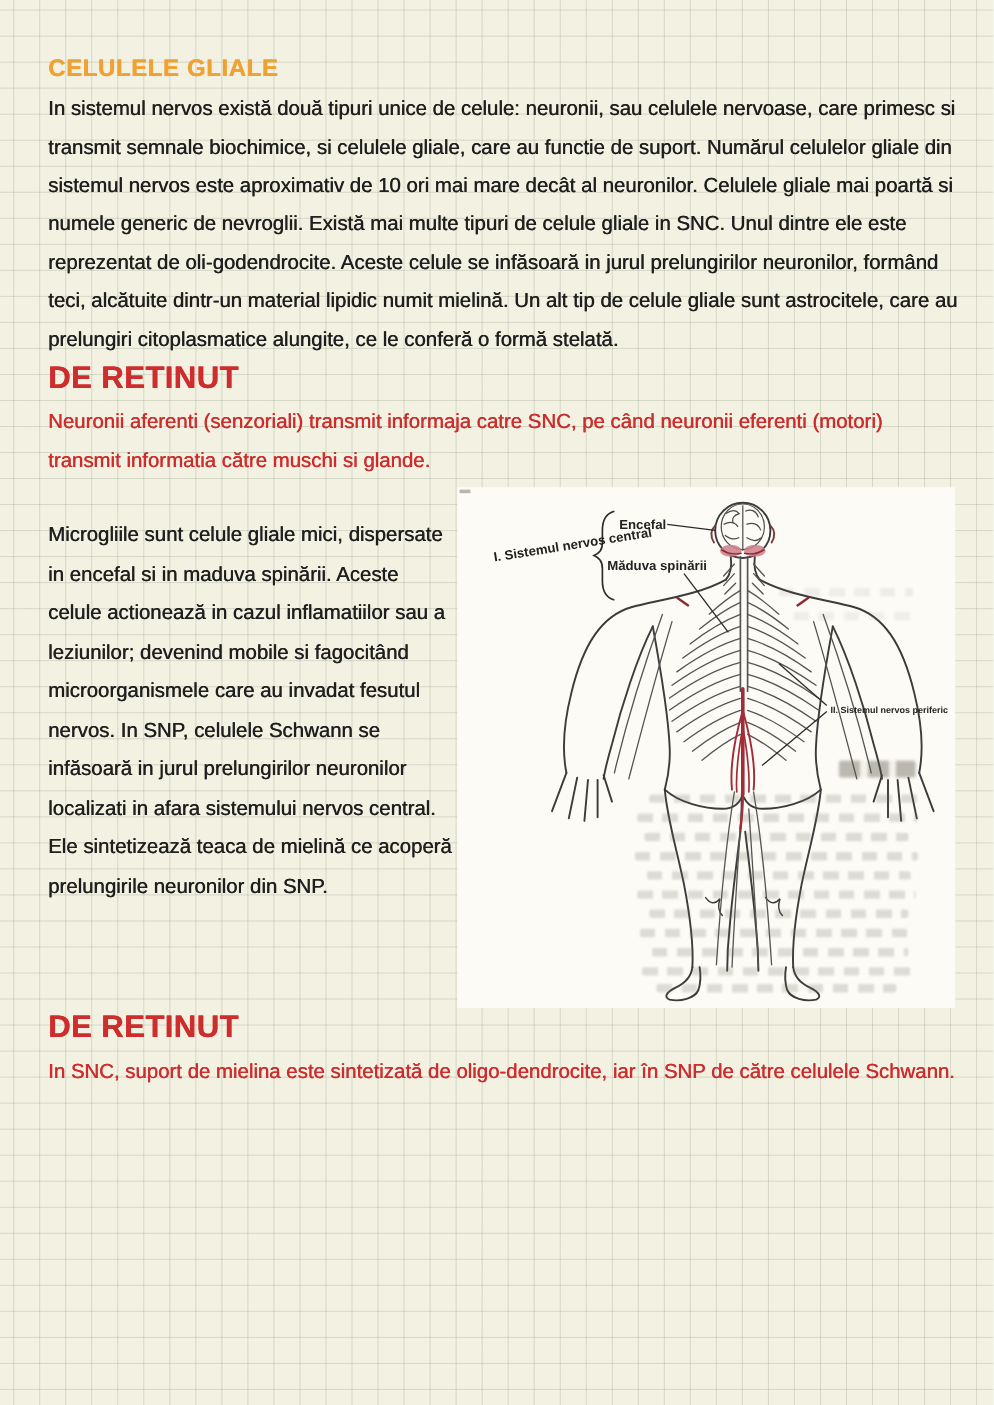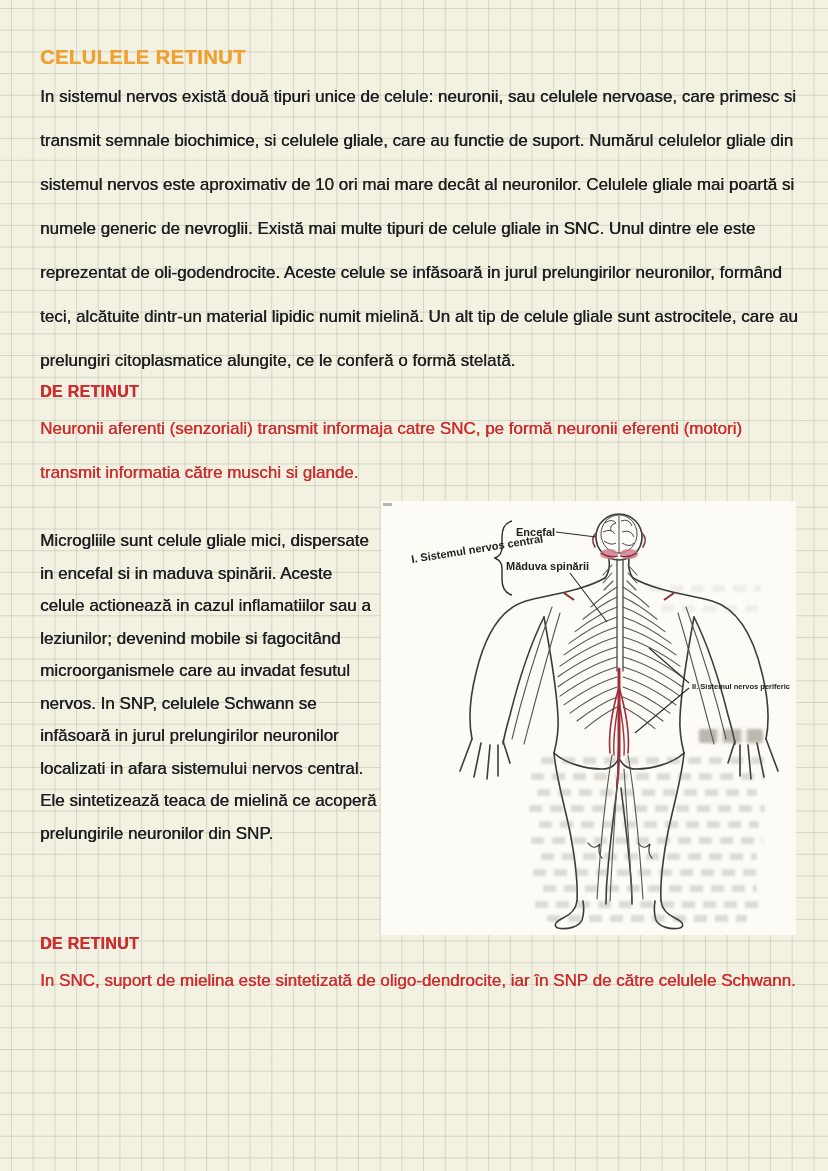--- a/index.html
+++ b/index.html
@@ -17,24 +17,24 @@
     background-position:11px 8px;
     font-family:"Liberation Sans", sans-serif;
     color:#1f1f1f;
   }
   .hand{ text-shadow:0.4px 0 0 currentColor; }
   h1.orange{
     margin:0; font-size:20px; font-weight:bold; letter-spacing:.5px;
     color:#efa233;
   }
   h2.rednote{
-    margin:0; font-size:16px; font-weight:bold; letter-spacing:.3px;
+    margin:0; font-size:26px; font-weight:bold; letter-spacing:.3px;
     color:#ce2d2d;
   }
-  p{ margin:0; font-size:17px; line-height:44px; }
+  p{ margin:0; font-size:17px; line-height:32px; }
   .intro{ margin-top:6px; width:772px; }
   .note1{ margin-top:16px; }
   .note1-text{ margin-top:6px; width:720px; color:#ce2d2d; }
   .astro{ margin-top:18px; width:700px; padding-left:4px; }
   .row{
     margin-top:6px; height:434px;
     display:flex; justify-content:flex-start; align-items:flex-start;
   }
   .micro{ width:342px; padding-top:24px; line-height:32.5px; }
   .figure{
@@ -58,26 +58,26 @@
     filter:blur(1.4px);
   }
   .note2{ margin-top:4px; }
   .note2-text{ margin-top:6px; width:760px; color:#ce2d2d; }
 </style>
 </head>
 <body>
 
 <div class="page">
 
-  <h1 class="orange hand">CELULELE RETINUT</h1>
+  <h1 class="orange hand">CELULELE GLIALE</h1>
 
   <p class="intro hand">In sistemul nervos există două tipuri unice de celule: neuronii, sau celulele nervoase, care primesc si transmit semnale biochimice, si celulele gliale, care au functie de suport. Numărul celulelor gliale din sistemul nervos este aproximativ de 10 ori mai mare decât al neuronilor. Celulele gliale mai poartă si numele generic de nevroglii. Există mai multe tipuri de celule gliale in SNC. Unul dintre ele este reprezentat de oli-godendrocite. Aceste celule se infăsoară in jurul prelungirilor neuronilor, formând teci, alcătuite dintr-un material lipidic numit mielină. Un alt tip de celule gliale sunt astrocitele, care au prelungiri citoplasmatice alungite, ce le conferă o formă stelată.</p>
 
   <h2 class="rednote note1 hand">DE RETINUT</h2>
-  <p class="note1-text hand">Neuronii aferenti (senzoriali) transmit informaja catre SNC, pe formă neuronii eferenti (motori) transmit informatia către muschi si glande.</p>
+  <p class="note1-text hand">Neuronii aferenti (senzoriali) transmit informaja catre SNC, pe când neuronii eferenti (motori) transmit informatia către muschi si glande.</p>
 
 
   <div class="row">
     <p class="micro hand">Microgliile sunt celule gliale mici, dispersate in encefal si in maduva spinării. Aceste celule actionează in cazul inflamatiilor sau a leziunilor; devenind mobile si fagocitând microorganismele care au invadat fesutul nervos. In SNP, celulele Schwann se infăsoară in jurul prelungirilor neuronilor localizati in afara sistemului nervos central. Ele sintetizează teaca de mielină ce acoperă prelungirile neuronilor din SNP.</p>
 
     <div class="figure">
       <div class="corner-mark"></div>
 
       <svg viewBox="0 0 390 434">
 

